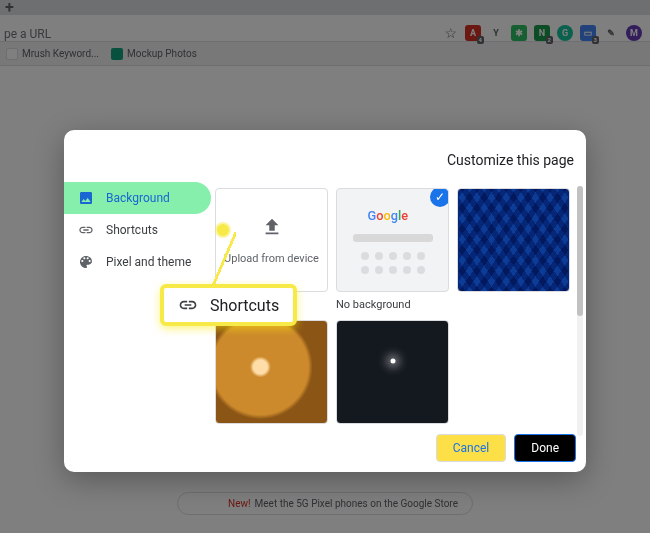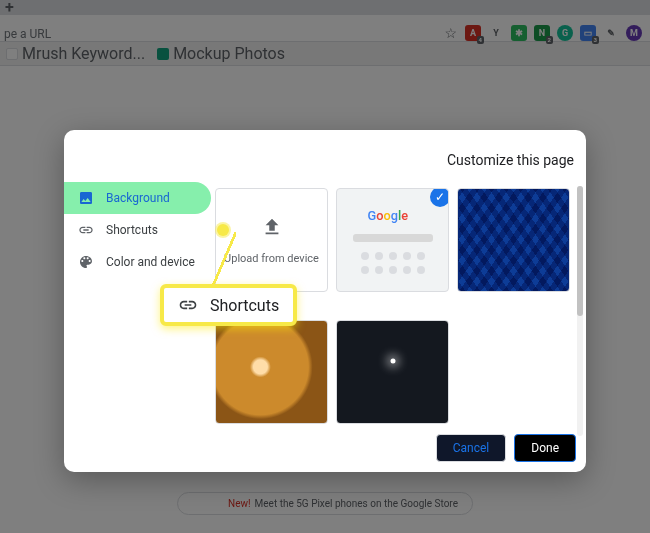--- a/index.html
+++ b/index.html
@@ -93,21 +93,21 @@
     .bookmarks-row {
       height: 24px;
       background: #f1f1f1;
       display: flex;
       align-items: center;
       padding-left: 6px;
       gap: 12px;
       border-bottom: 1px solid #dadce0;
     }
     .bookmark-item {
-      font-size: 16px;
+      font-size: 10px;
       color: #5f6368;
       display: flex;
       align-items: center;
       gap: 4px;
     }
     .bookmark-icon {
       width: 12px;
       height: 12px;
       border-radius: 2px;
     }
@@ -309,21 +309,21 @@
       display: flex;
       gap: 8px;
     }
     .btn {
       padding: 6px 16px;
       font-size: 12px;
       border-radius: 4px;
       cursor: pointer;
     }
     .btn-cancel {
-      background: #0f172a;
+      background: #fde047;
       color: #1a73e8;
       border: 1px solid #dadce0;
     }
     .btn-done {
       background: #000000;
       color: #fff;
       border: 1px solid #1a73e8;
     }
     
     .scrollbar-track {
@@ -445,21 +445,21 @@
       </span>
       <span>Shortcuts</span>
     </div>
 
     <div class="sidebar-item">
       <span class="icon-slot">
         <svg viewBox="0 0 24 24" width="16" height="16">
             <path d="M12 3C7 3 3 7 3 12s4 9 9 9c.8 0 1.5-.7 1.5-1.5 0-.4-.1-.7-.4-1-.2-.3-.4-.6-.4-1 0-.8.7-1.5 1.5-1.5H16c2.8 0 5-2.2 5-5 0-4.4-4-8-9-8zm-5.5 9c-.8 0-1.5-.7-1.5-1.5S5.7 9 6.5 9 8 9.7 8 10.5 7.3 12 6.5 12zm3-4C8.7 8 8 7.3 8 6.5S8.7 5 9.5 5s1.5.7 1.5 1.5S10.3 8 9.5 8zm5 0c-.8 0-1.5-.7-1.5-1.5S13.7 5 14.5 5s1.5.7 1.5 1.5S15.3 8 14.5 8zm3 4c-.8 0-1.5-.7-1.5-1.5S16.7 9 17.5 9s1.5.7 1.5 1.5-.7 1.5-1.5 1.5z"></path>
           </svg>
       </span>
-      <span>Color and device</span>
+      <span>Pixel and theme</span>
     </div>
 
   </div>
 
   <div class="dialog-main">
     <div class="dialog-title">Customize this page</div>
 
     <div class="thumb-grid">
 
       <div class="thumb-card">
@@ -491,20 +491,21 @@
               <div class="dot"></div>
               <div class="dot"></div>
               <div class="dot"></div>
             <div class="dot"></div>
               <div class="dot"></div>
               <div class="dot"></div>
               <div class="dot"></div>
               <div class="dot"></div>
           </div>
         </div>
+        <div class="thumb-label">No background</div>
       </div>
 
 
       <div class="thumb-card">
         <div class="thumb-box texture-box"></div>
       </div>
 
       <div class="thumb-card">
         <div class="thumb-box seascape-box"></div>
       </div>

